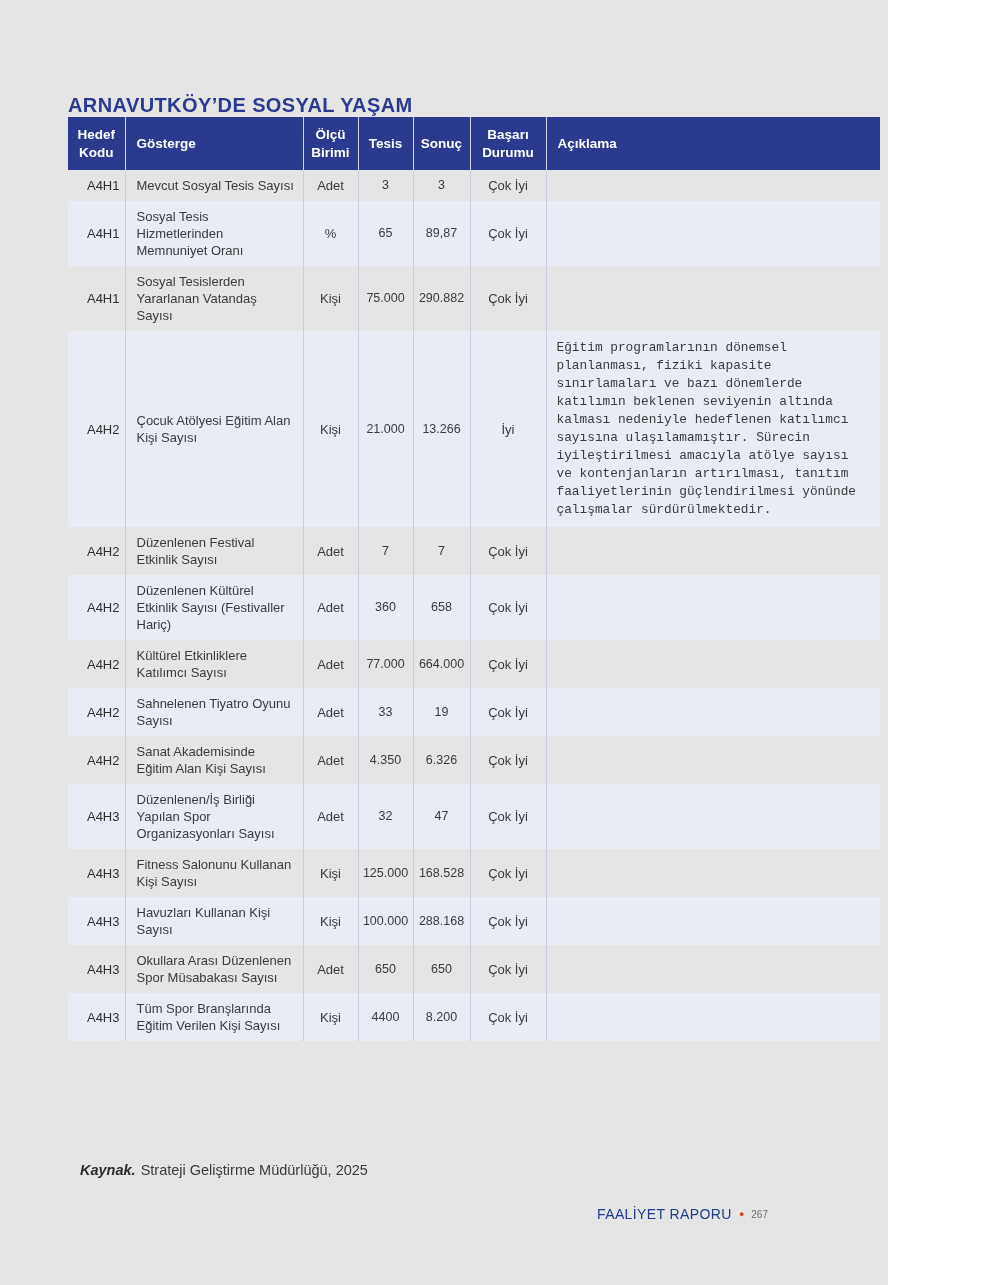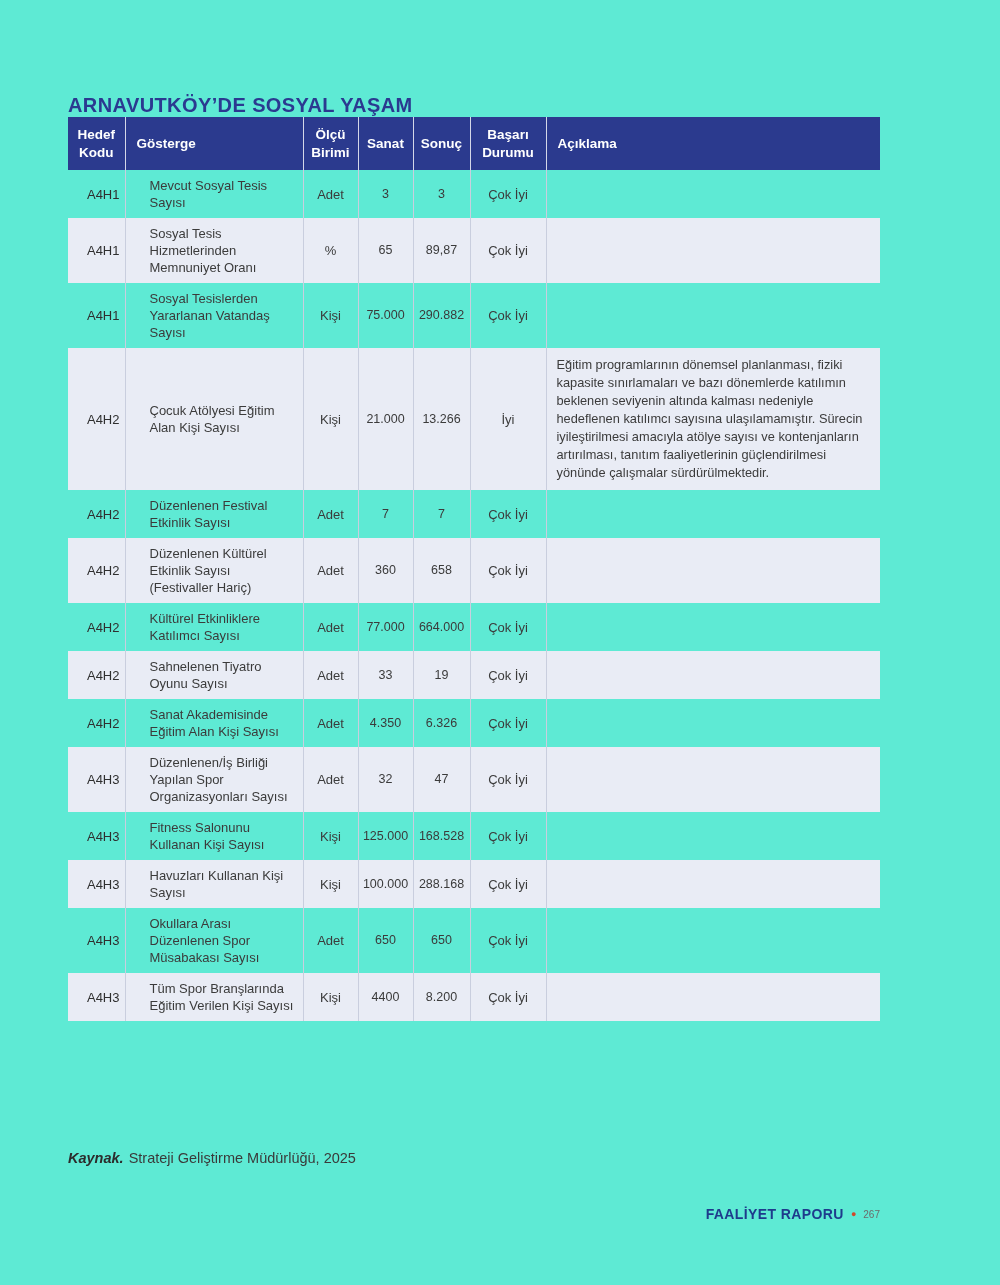--- a/index.html
+++ b/index.html
@@ -1,18 +1,18 @@
 <!DOCTYPE html>
 <html lang="tr"><head>
 <meta charset="utf-8">
 <style>
   html,body { margin:0; padding:0; background:#ffffff; }
   body { font-family:"Liberation Sans", sans-serif; }
   .page {
-    position:relative; width:1000px; height:1285px; background:#5eead4;
+    position:relative; width:888px; height:1285px; background:#e5e5e5;
     overflow:hidden; box-sizing:border-box;
   }
   .content { position:absolute; left:68px; top:94px; width:812px; }
 
   .page-title {
     margin:0; font-size:20px; font-weight:bold; color:#2b3990;
     letter-spacing:0.4px;
   }
   .objective {
     margin:21px 0 10px 0; font-size:17px; color:#3d3d3d;
@@ -27,37 +27,37 @@
   table.perf thead th + th { border-left:1.5px solid rgba(255,255,255,0.8); }
   table.perf thead th.h-left { text-align:left; padding-left:11px;margin-top:12px; }
 
   table.perf tbody td {
     font-size:13px; color:#3b3b3b; padding:7px 5px; vertical-align:middle;
     line-height:17px; text-align:center; word-wrap:break-word;
   }
   table.perf tbody td + td { border-left:1px solid #c9cede; }
   table.perf tbody tr:nth-child(even) { background:#e9ecf5; }
   table.perf td.cell-kod { font-weight:normal; color:#2f2f2f;text-align:right; }
-  table.perf td.cell-gosterge { text-align:left; padding-left:24px; padding-right:8px;margin-top:48px; }
+  table.perf td.cell-gosterge { text-align:left; padding-left:11px; padding-right:8px;margin-top:48px; }
   table.perf td.cell-olcu, table.perf td.cell-hedef,
   table.perf td.cell-sonuc, table.perf td.cell-basari { white-space:nowrap; padding-left:1px; padding-right:1px; }
   table.perf td.cell-hedef, table.perf td.cell-sonuc { font-size:12.5px; }
-  table.perf td.cell-aciklama { text-align:left; padding:8px 10px; line-height:18px; font-size:12.8px; }
+  table.perf td.cell-aciklama { text-align:left; padding:8px 10px; line-height:18px; font-size:12.8px;font-family:Liberation Mono, monospace; }
 
   .kaynak {
-    position:absolute; left:68px; top:1150px; margin:0;
+    position:absolute; left:68px; top:1150px; margin:12px;
     font-size:14.5px; color:#3a3a3a;
   }
   .kaynak-label { font-weight:bold; font-style:italic; color:#2c2c2c; margin-right:5px; }
 
   .page-footer {
     position:absolute; top:1206px; right:120px;
     display:flex; align-items:center; gap:7px;
   }
-  .footer-title { color:#1e3b8c; font-weight:bold; font-size:14px; letter-spacing:0.4px; }
+  .footer-title { color:#1e3b8c; font-weight:normal; font-size:14px; letter-spacing:0.4px; }
   .footer-dot { color:#d0482b; font-size:9px; line-height:1; }
   .footer-page { color:#6b6b6b; font-size:10px; }
 </style>
 </head>
 <body>
 
 <div class="page">
   <div class="content">
 
     <h1 class="page-title">ARNAVUTKÖY’DE SOSYAL YAŞAM</h1>
@@ -71,21 +71,21 @@
         <col style="width:55px">
         <col style="width:57px">
         <col style="width:76px">
         <col style="width:334px">
       </colgroup>
       <thead>
         <tr>
           <th>Hedef Kodu</th>
           <th class="h-left">Gösterge</th>
           <th>Ölçü Birimi</th>
-          <th>Sanat</th>
+          <th>Tesis</th>
           <th>Sonuç</th>
           <th>Başarı Durumu</th>
           <th class="h-left">Açıklama</th>
         </tr>
       </thead>
       <tbody>
           <tr>
             <td class="cell-kod">A4H1</td>
             <td class="cell-gosterge">Mevcut Sosyal Tesis Sayısı</td>
             <td class="cell-olcu">Adet</td>

